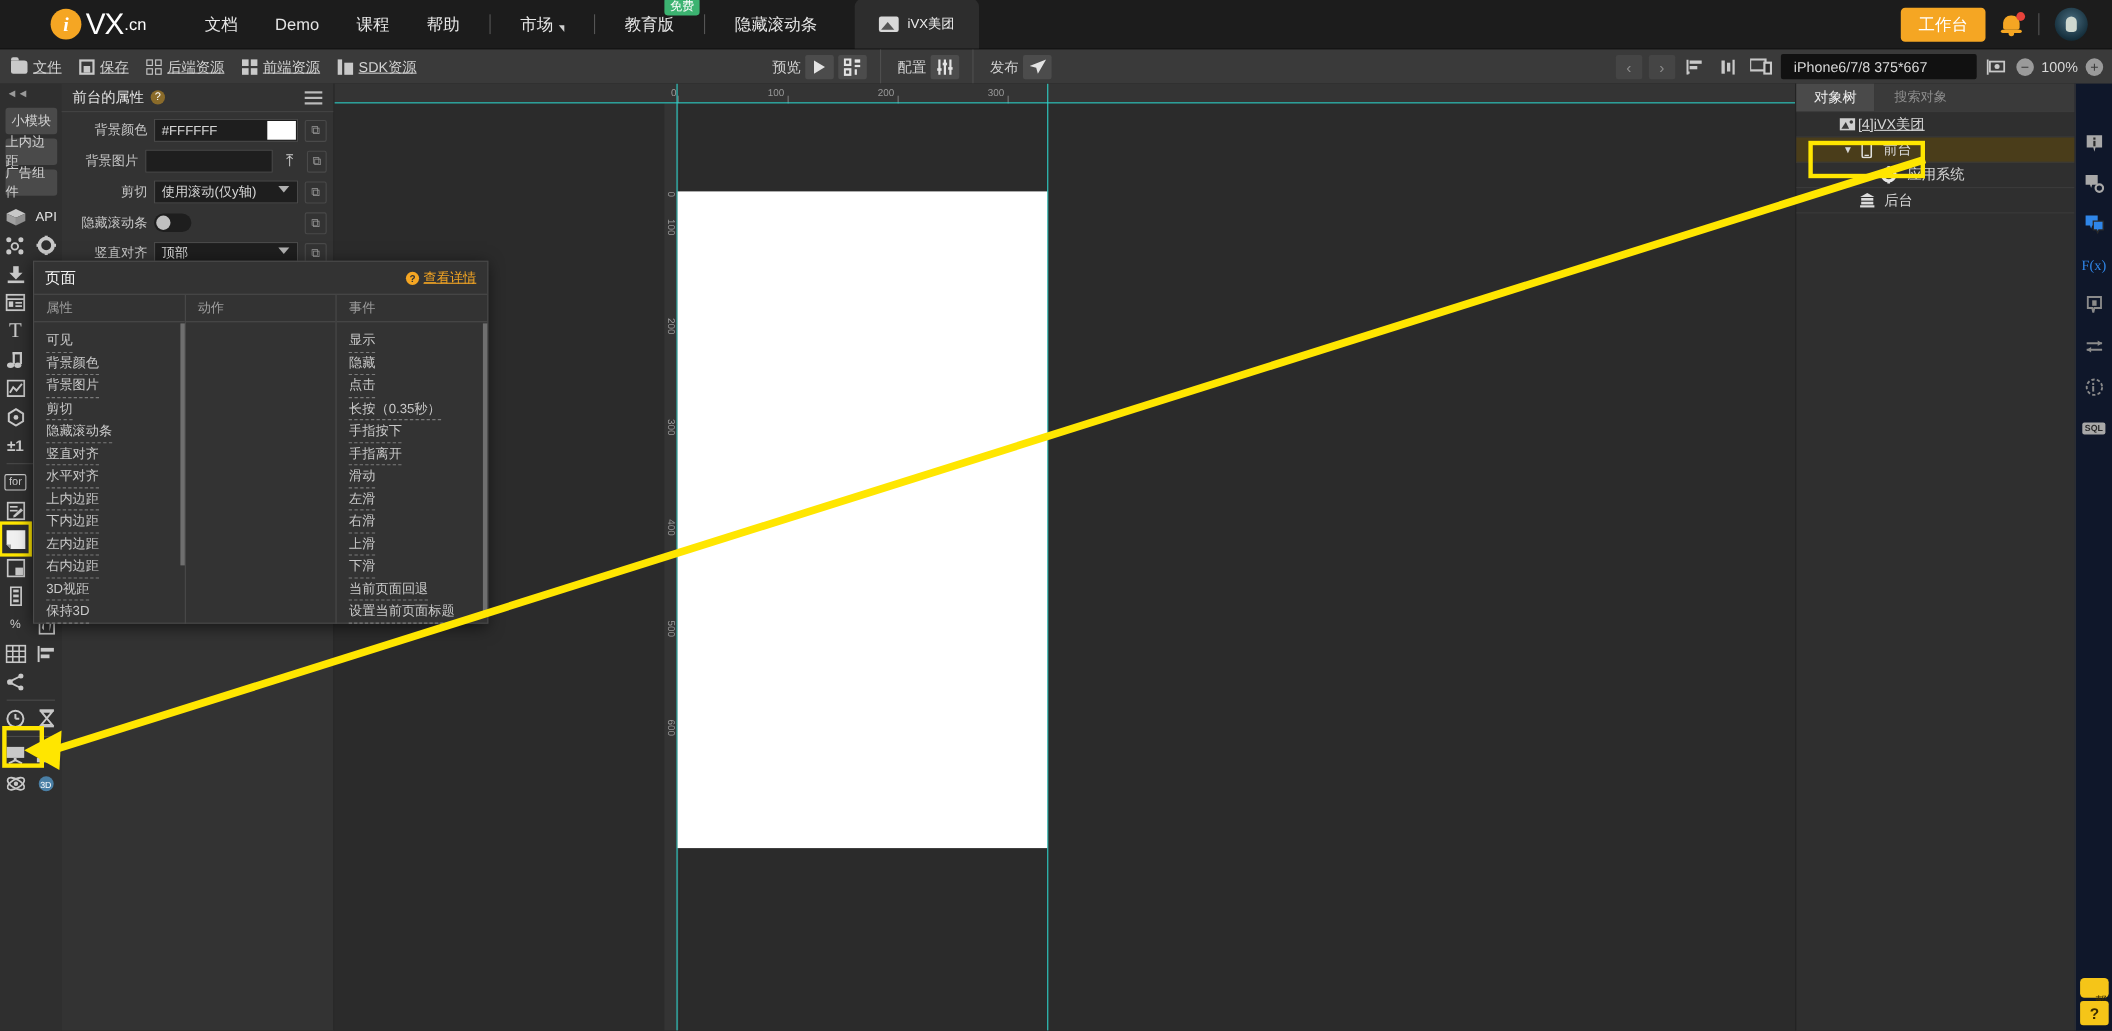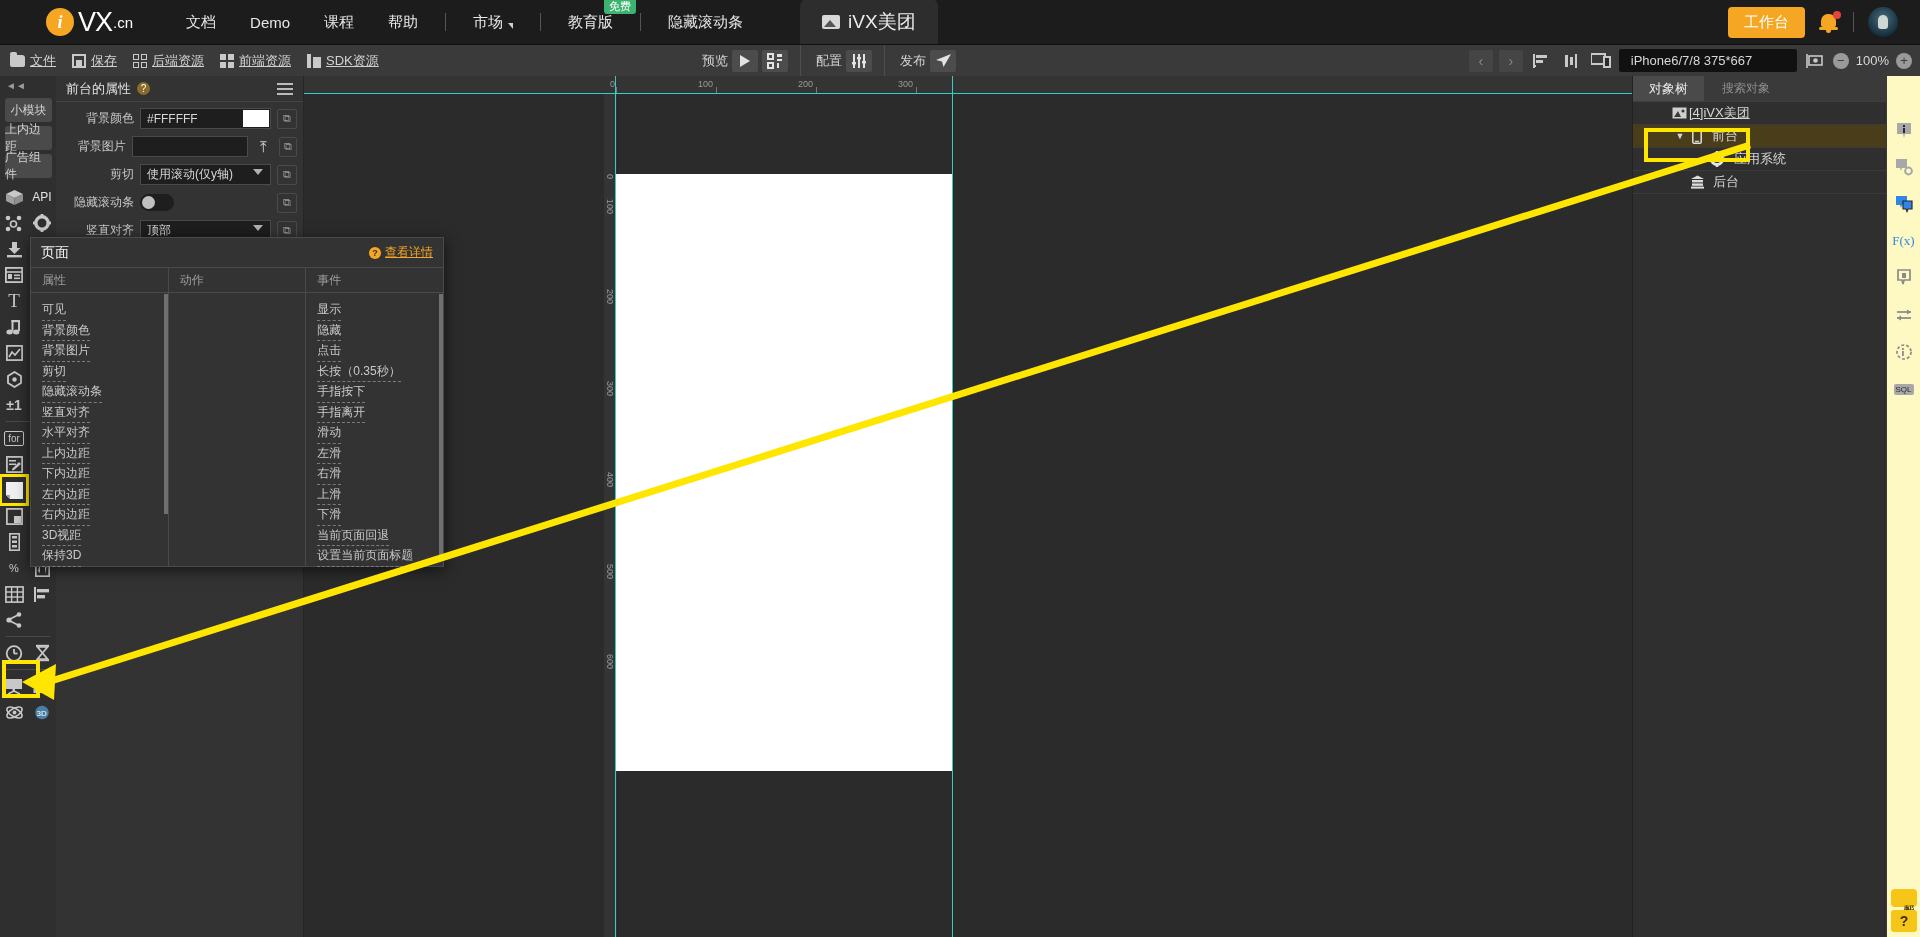--- a/index.html
+++ b/index.html
@@ -36,23 +36,23 @@
   .caret-sm {
     display: inline-block; width: 0; height: 0; margin-left: 5px; margin-top: 7px;
     border-left: 5px solid transparent; border-top: 6px solid #cfcfcf;
   }
   .badge-free {
     position: absolute; top: -2px; right: -6px;
     background: #3cb371; color: #fff; font-size: 11px;
     padding: 1px 5px; border-radius: 3px; line-height: 14px;
   }
   .proj-tab {
-    margin-left: 40px; height: 45px; background: #2d2d2d;
+    margin-left: 17px; height: 45px; background: #2d2d2d;
     border-radius: 7px 7px 0 0; display: flex; align-items: center;
-    padding: 0 22px; color: #ededed; font-size: 19px; cursor: pointer; gap: 8px;
+    padding: 0 22px; color: #ededed; font-size: 12px; cursor: pointer; gap: 8px;
     align-self: flex-end;
   }
   .tab-ic { width: 18px; height: 14px; background: #d8d8d8; border-radius: 2px; position: relative;}
   .tab-ic:after{ content:""; position:absolute; left:2px; bottom:2px; width:0;height:0;
     border-left:6px solid transparent;border-right:6px solid transparent;border-bottom:7px solid #555;}
   .topnav-right { margin-left: auto; display: flex; align-items: center; margin-right: 22px; gap: 14px; }
   .btn-workspace {
     background: #f5a623; color: #fff; font-size: 15px; border-radius: 4px;
     padding: 6px 16px; cursor: pointer; border: none;
   }
@@ -196,27 +196,27 @@
   .tree-search { flex:1; background:#3a3a3a; display:flex; align-items:center; padding-left:18px; color:#8d8d8d; font-size:12px;}
   .tree-search-btn { width:34px; background:#454545; display:flex; align-items:center; justify-content:center; cursor:pointer;}
   .mag { width:10px;height:10px;border:2px solid #cfcfcf;border-radius:50%; position:relative;}
   .mag:after{content:"";position:absolute;right:-5px;bottom:-4px;width:7px;height:2px;background:#cfcfcf;transform:rotate(45deg);}
   .tnode { height:23px; display:flex; align-items:center; color:#d6d6d6; font-size:13px; cursor:pointer;
     border-bottom:1px solid #3a3a3a; }
   .tnode.sel { background:#4a3d1a; }
   .tnode .tcaret { width:14px; text-align:center; color:#d6d6d6; font-size:9px; }
   .tnode .ticon { width:20px; display:flex; align-items:center; justify-content:center; }
   .tree-side {
-    position:absolute; right:0; top:0; width:34px; height:861px; background:#fef9c3; border-left:1px solid #3a3a3a;
+    position:absolute; right:0; top:0; width:34px; height:861px; background:#0f172a; border-left:1px solid #3a3a3a;
     padding-top:44px; display:flex; flex-direction:column; align-items:center; gap:17px;
   }
   .tside-ic { width:20px; height:20px; display:flex; align-items:center; justify-content:center;
     color:#a8a8a8; font-size:12px; cursor:pointer; }
   .tside-ic.blue { color:#2f86e8; }
-  .tag-sql { background:#a8a8a8; color:#2a2a2a; font-size:8px; padding:1px 2px; border-radius:2px; font-weight:normal;}
+  .tag-sql { background:#a8a8a8; color:#2a2a2a; font-size:8px; padding:1px 2px; border-radius:2px; font-weight:bold;}
 
   
   .helpbar {
     position:absolute; right:3px; bottom:30px; width:26px; background:#f5c518; border-radius:4px;
     color:#3a2c00; font-size:11px; text-align:center; padding:7px 2px; line-height:13px; cursor:pointer;
     writing-mode:vertical-rl; letter-spacing:1px;
   }
   .help-q { position:absolute; right:3px; bottom:5px; width:26px; height:22px; background:#f5c518;
     border-radius:3px; color:#3a2c00; font-size:14px; font-weight:bold; display:flex; align-items:center; justify-content:center;
     cursor:pointer;}

